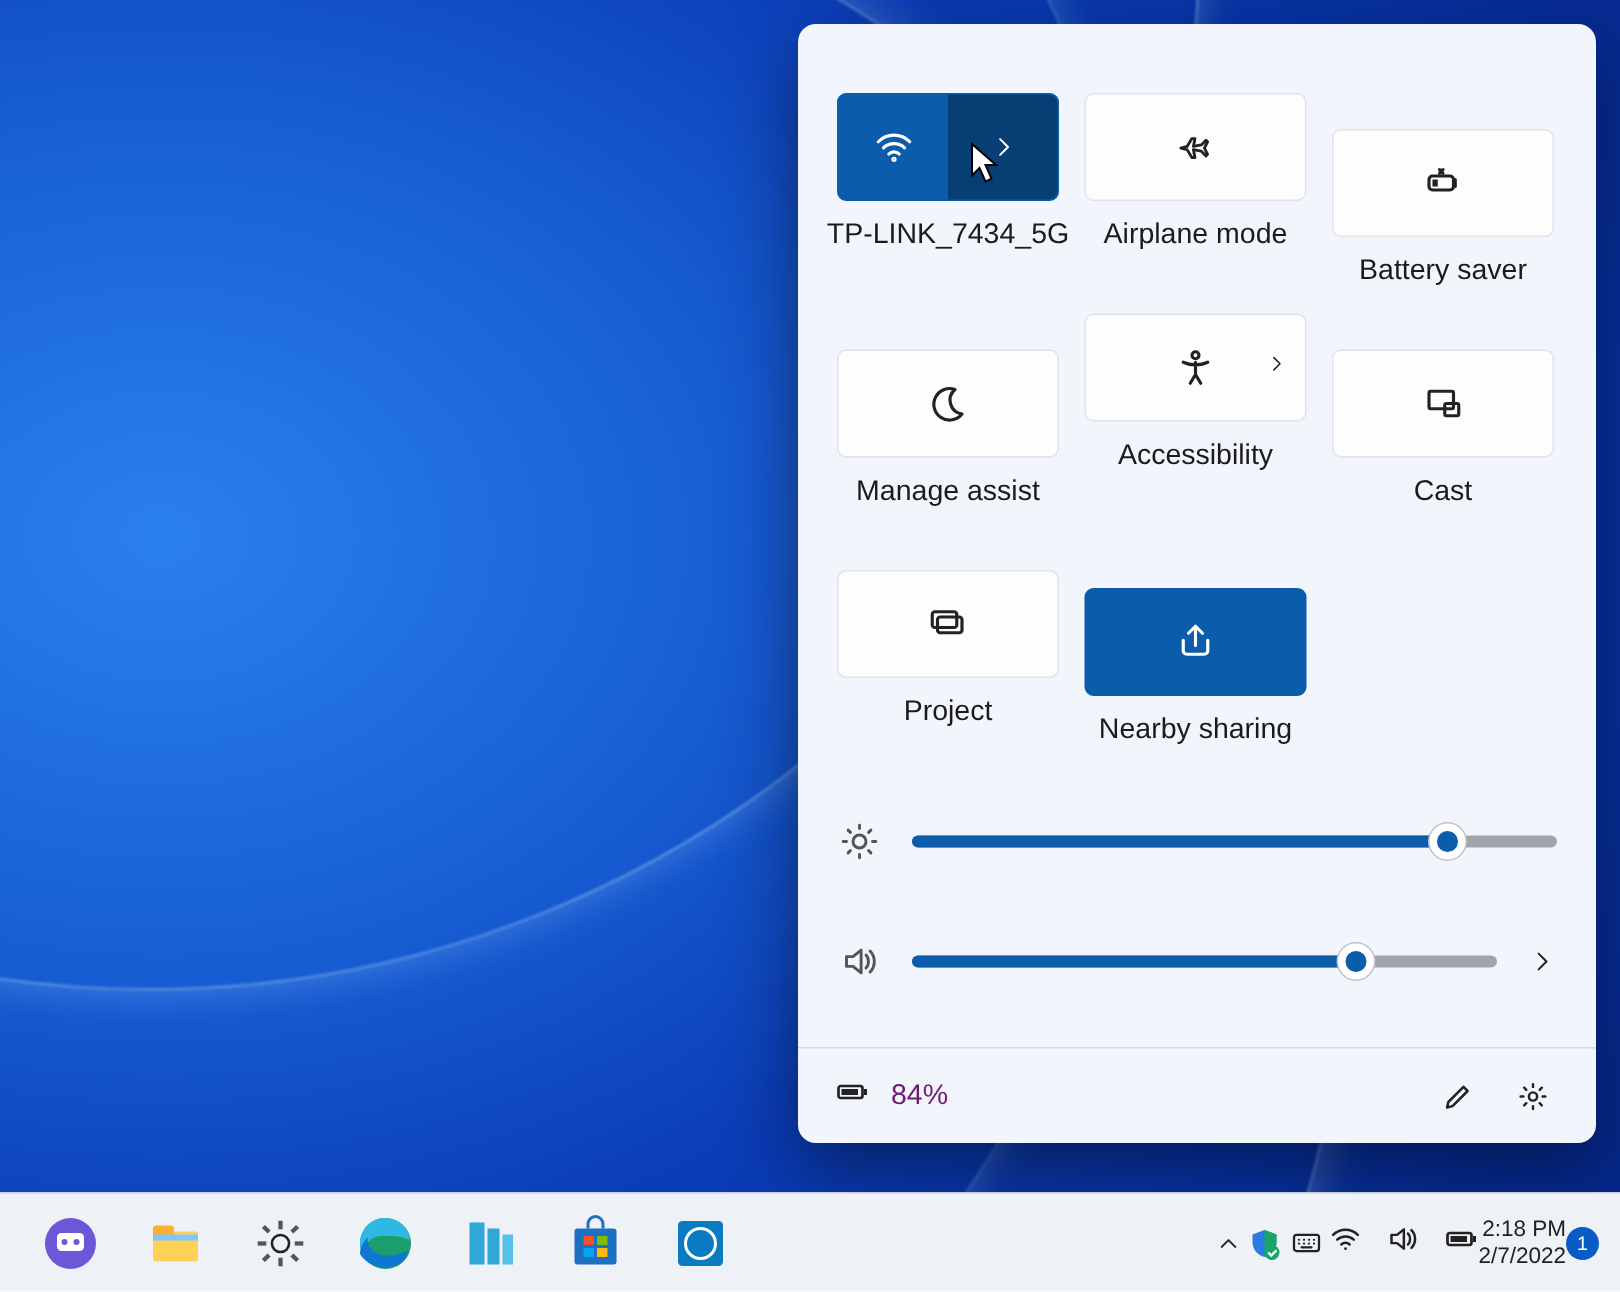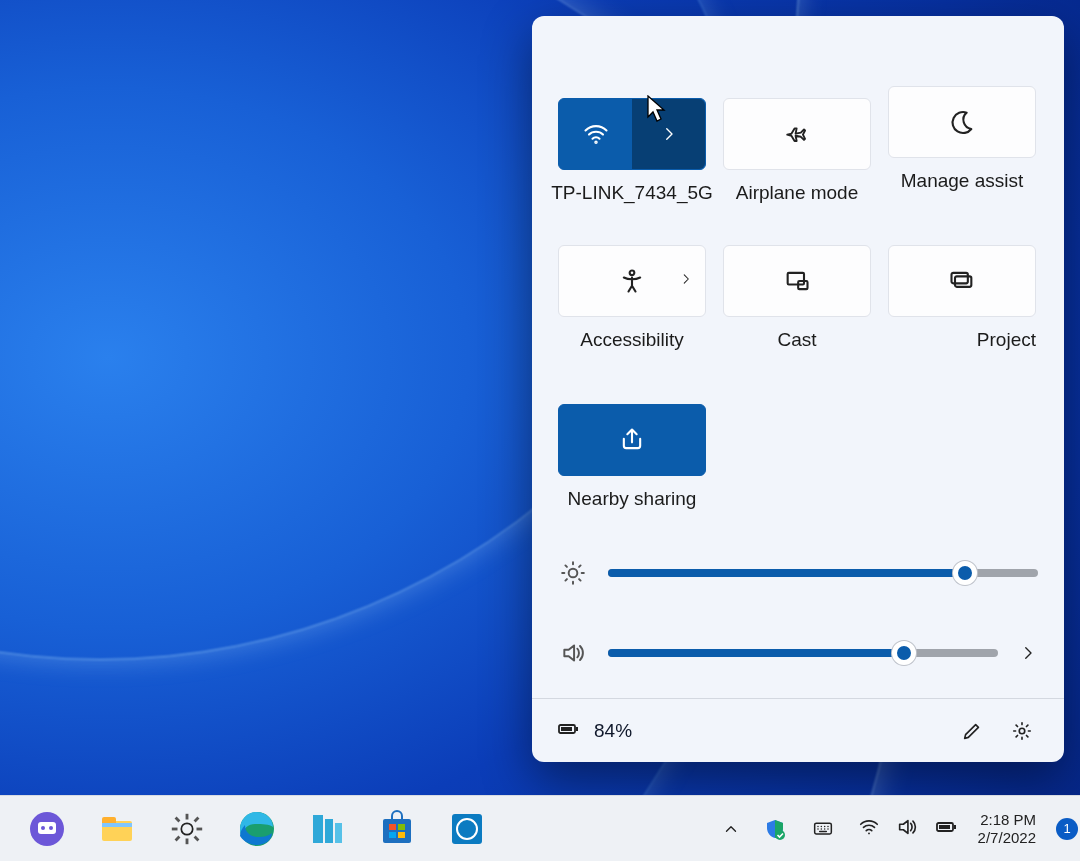--- a/index.html
+++ b/index.html
@@ -17,21 +17,21 @@
   .arc3 { position:absolute; width:1400px; height:1400px; border:1px solid rgba(180,225,255,0.6); border-radius:50%; left:-600px; top:-740px;
           box-shadow:0 0 25px 3px rgba(180,220,255,0.25); filter:blur(1px); }
 
   
   .panel {
     position:absolute; right:16px; top:16px; width:532px; height:746px;
     background:#f2f5fb; border-radius:12px; box-shadow:0 18px 50px rgba(0,0,0,0.45);
     padding:28px 26px 0 26px;
   }
   .grid { display:flex; flex-wrap:wrap; gap:17px 17px; }
-  .tile-wrap { width:148px; display:flex; flex-direction:column; align-items:center;margin-top:36px; }
+  .tile-wrap { width:148px; display:flex; flex-direction:column; align-items:center; }
   .tile {
     width:148px; height:72px; border-radius:6px; background:#fdfdfe; border:1px solid #e0e3ea;
     display:flex; align-items:center; justify-content:center; position:relative; cursor:pointer;
   }
   .tile.active { background:#0b5cab; border-color:#0b5cab; }
   .tile-label { margin-top:12px; font-size:19px; color:#1b1b1b; text-align:center; white-space:nowrap; }
   .split-left { width:74px; height:100%; display:flex; align-items:center; justify-content:center; }
   .split-right { width:74px; height:100%; display:flex; align-items:center; justify-content:center; background:#073f74; border-top-right-radius:6px; border-bottom-right-radius:6px; }
   .tile svg.icon { width:28px; height:28px; }
   .tile.active svg.icon path, .tile.active svg.icon circle, .tile.active svg.icon line, .tile.active svg.icon polygon { stroke:#fff; }
@@ -67,21 +67,21 @@
   .mouse-cursor { position:absolute; left:647px; top:95px; z-index:50; }
 
   
   .taskbar {
     position:absolute; left:0; bottom:0; width:1080px; height:66px; background:#eef1f5;
     border-top:1px solid #d7dbe2; display:flex; align-items:center;
   }
   .tb-left { display:flex; align-items:center; gap:28px; padding-left:26px; }
   .tb-item { width:42px; height:42px; display:flex; align-items:center; justify-content:center; cursor:pointer; }
   .tb-spacer { flex:1; }
-  .tb-right { display:flex; align-items:center; gap:20px; padding-right:2px; }
+  .tb-right { display:flex; align-items:center; padding-right:14px; }
   .tb-tray { display:flex; align-items:center; gap:16px; }
   .tb-clock { text-align:right; font-size:15px; line-height:18px; color:#222; }
   .tb-badge { width:22px; height:22px; border-radius:50%; background:#0a5cc5; color:#fff; font-size:13px; display:flex; align-items:center; justify-content:center; }
 
   
   svg .st { fill:none; stroke:#222; stroke-width:1.8; stroke-linecap:round; stroke-linejoin:round; }
   svg .stw { fill:none; stroke:#fff; stroke-width:1.8; stroke-linecap:round; stroke-linejoin:round; }
   svg .stg { fill:none; stroke:#555; stroke-width:1.8; stroke-linecap:round; stroke-linejoin:round; }
 </style>
 </head>
@@ -120,31 +120,42 @@
 
     <div class="tile-wrap">
       <div class="tile">
         <svg class="icon" viewBox="0 0 24 24">
           <path class="st" d="M3 14l4-1 3-5h2l-1 5 5-1 3-3 1 1-2 4 2 4-1 1-3-3-5-1 1 5h-2l-3-5-4-1z" transform="scale(0.9) translate(1,0)"></path>
         </svg>
       </div>
       <div class="tile-label">Airplane mode</div>
     </div>
 
-
     <div class="tile-wrap" style="margin-top:24px;">
       <div class="tile">
         <svg class="icon" viewBox="0 0 24 24">
+          <rect class="st" x="4" y="8" width="14" height="8" rx="2"></rect>
+            <rect x="6" y="10" width="3" height="4" fill="#222"></rect>
+            <path class="st" d="M19 10v4"></path>
+            <path class="st" d="M11 4c1 1 1 2 0 3 1-0.5 2-0.5 3 0-1-1-1-2 0-3-1 0.5-2 0.5-3 0z" transform="translate(1,1) scale(0.8)"></path>
+        </svg>
+      </div>
+      <div class="tile-label">Battery saver</div>
+    </div>
+
+    <div class="tile-wrap" style="margin-top:24px;">
+      <div class="tile">
+        <svg class="icon" viewBox="0 0 24 24">
           <path class="st" d="M16 4a9 9 0 1 0 4 14 8 8 0 0 1-4-14z"></path>
         </svg>
       </div>
       <div class="tile-label">Manage assist</div>
     </div>
 
-    <div class="tile-wrap" style="margin-top:24px;">
+    <div class="tile-wrap" style="">
       <div class="tile">
         <svg class="icon" viewBox="0 0 24 24">
           <circle class="st" cx="12" cy="5" r="2"></circle>
             <path class="st" d="M5 9c4 2 10 2 14 0M12 9v7m0 0l-3 5m3-5l3 5"></path>
         </svg>
         <span class="chev">
           <svg viewBox="0 0 24 24" width="14" height="14">
               <path class="st" d="M9 5l7 7-7 7"></path>
             </svg>
         </span>
@@ -155,21 +166,21 @@
     <div class="tile-wrap" style="margin-top:24px;">
       <div class="tile">
         <svg class="icon" viewBox="0 0 24 24">
           <rect class="st" x="4" y="5" width="14" height="10" rx="1"></rect>
             <rect class="st" x="13" y="12" width="8" height="7" rx="1" fill="#fdfdfe"></rect>
         </svg>
       </div>
       <div class="tile-label">Cast</div>
     </div>
 
-    <div class="tile-wrap" style="margin-top:24px;align-items:flex-end;">
+    <div class="tile-wrap" style="margin-top:24px;">
       <div class="tile">
         <svg class="icon" viewBox="0 0 24 24">
           <rect class="st" x="6" y="8" width="14" height="9" rx="1.5"></rect>
             <rect class="st" x="3" y="5" width="14" height="9" rx="1.5" fill="#fdfdfe"></rect>
         </svg>
       </div>
       <div class="tile-label">Project</div>
     </div>
 
     <div class="tile-wrap" style="margin-top:36px;">
@@ -228,21 +239,21 @@
   </div>
 
   <div class="panel-bottom">
     <span>
       <svg viewBox="0 0 24 24" width="24" height="24">
           <rect class="st" x="3" y="8" width="16" height="8" rx="1.5"></rect>
           <rect x="5" y="10" width="11" height="4" fill="#222"></rect>
           <rect x="20" y="10" width="2" height="4" fill="#222"></rect>
         </svg>
     </span>
-    <span style="font-size:19px;color:#0f172a;">84%</span>
+    <span style="font-size:19px;color:#701a75;">84%</span>
     <div class="spacer"></div>
     <div class="iconbtn">
       <svg viewBox="0 0 24 24" width="22" height="22">
           <path class="st" d="M4 20l1-4L16 5l3 3L8 19l-4 1z"></path>
         </svg>
     </div>
     <div class="iconbtn">
       <svg viewBox="0 0 24 24" width="22" height="22">
           <circle class="st" cx="12" cy="12" r="3"></circle>
           <path class="st" d="M12 3v2M12 19v2M3 12h2M19 12h2M5.6 5.6l1.5 1.5M16.9 16.9l1.5 1.5M5.6 18.4l1.5-1.5M16.9 7.1l1.5-1.5"></path>

